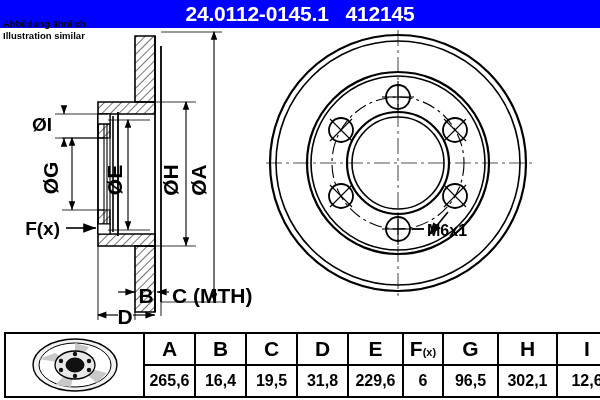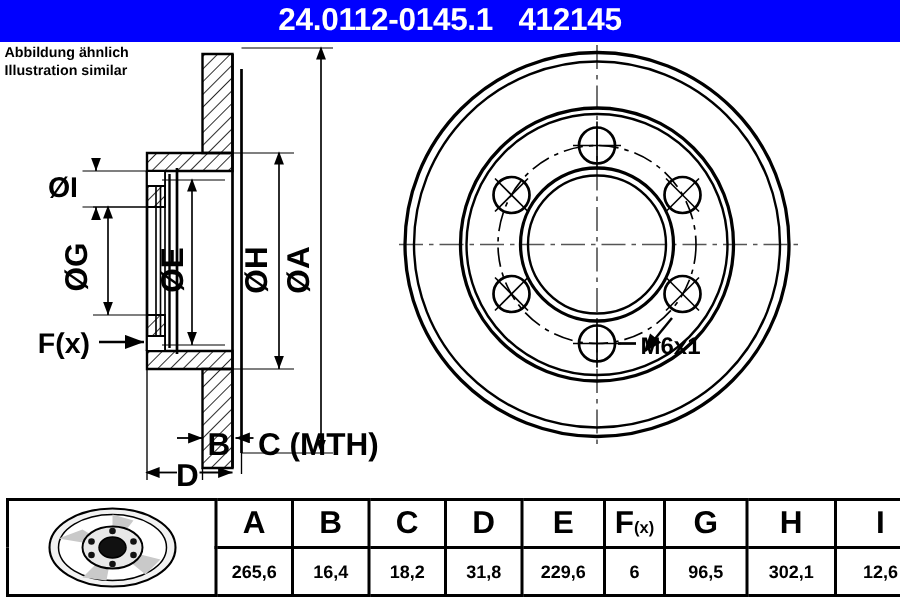--- a/index.html
+++ b/index.html
@@ -36,21 +36,21 @@
     font-weight: bold;
     font-size: 21px;
     letter-spacing: -0.2px;
     font-family: "Liberation Sans", sans-serif;
     white-space: pre;
   }
 
   
   #notice {
     position: absolute;
-    left: 3px; top: 30px;
+    left: 3px; top: 18px;
     font-size: 9.5px;
     font-weight: bold;
     line-height: 11.5px;
     color: #000;
   }
 
   
   #drawing {
     position: absolute;
     left: 0; top: 28px;
@@ -66,21 +66,21 @@
     table-layout: fixed;
   }
   #spec-table td {
     border: 2px solid #000;
     text-align: center;
     font-weight: bold;
     font-family: "Liberation Sans", sans-serif;
     padding: 0;
   }
   #spec-table tr.head-row td { height: 30px; font-size: 21px; }
-  #spec-table tr.val-row td  { height: 30px; font-size: 12px; }
+  #spec-table tr.val-row td  { height: 30px; font-size: 16px; }
   td.thumb-cell { border: 2px solid #000; }
   .fx-head { font-size: 17px; }
   .fx-sub  { font-size: 11px; vertical-align: baseline; }
   #disc-thumb { display:block; margin: 0 auto; }
 </style>
 </head>
 <body>
 
 <div id="sheet">
 
@@ -292,21 +292,21 @@
       <td style="width:49px">D</td>
       <td style="width:53px">E</td>
       <td style="width:38px" class="fx-head"><span>F</span><span class="fx-sub">(x)</span></td>
       <td style="width:53px">G</td>
       <td style="width:57px">H</td>
       <td style="width:58px">I</td>
     </tr>
     <tr class="val-row">
       <td>265,6</td>
       <td>16,4</td>
-      <td>18,2</td>
+      <td>19,5</td>
       <td>31,8</td>
       <td>229,6</td>
       <td>6</td>
       <td>96,5</td>
       <td>302,1</td>
       <td>12,6</td>
     </tr>
   </tbody>
     </table>
 

